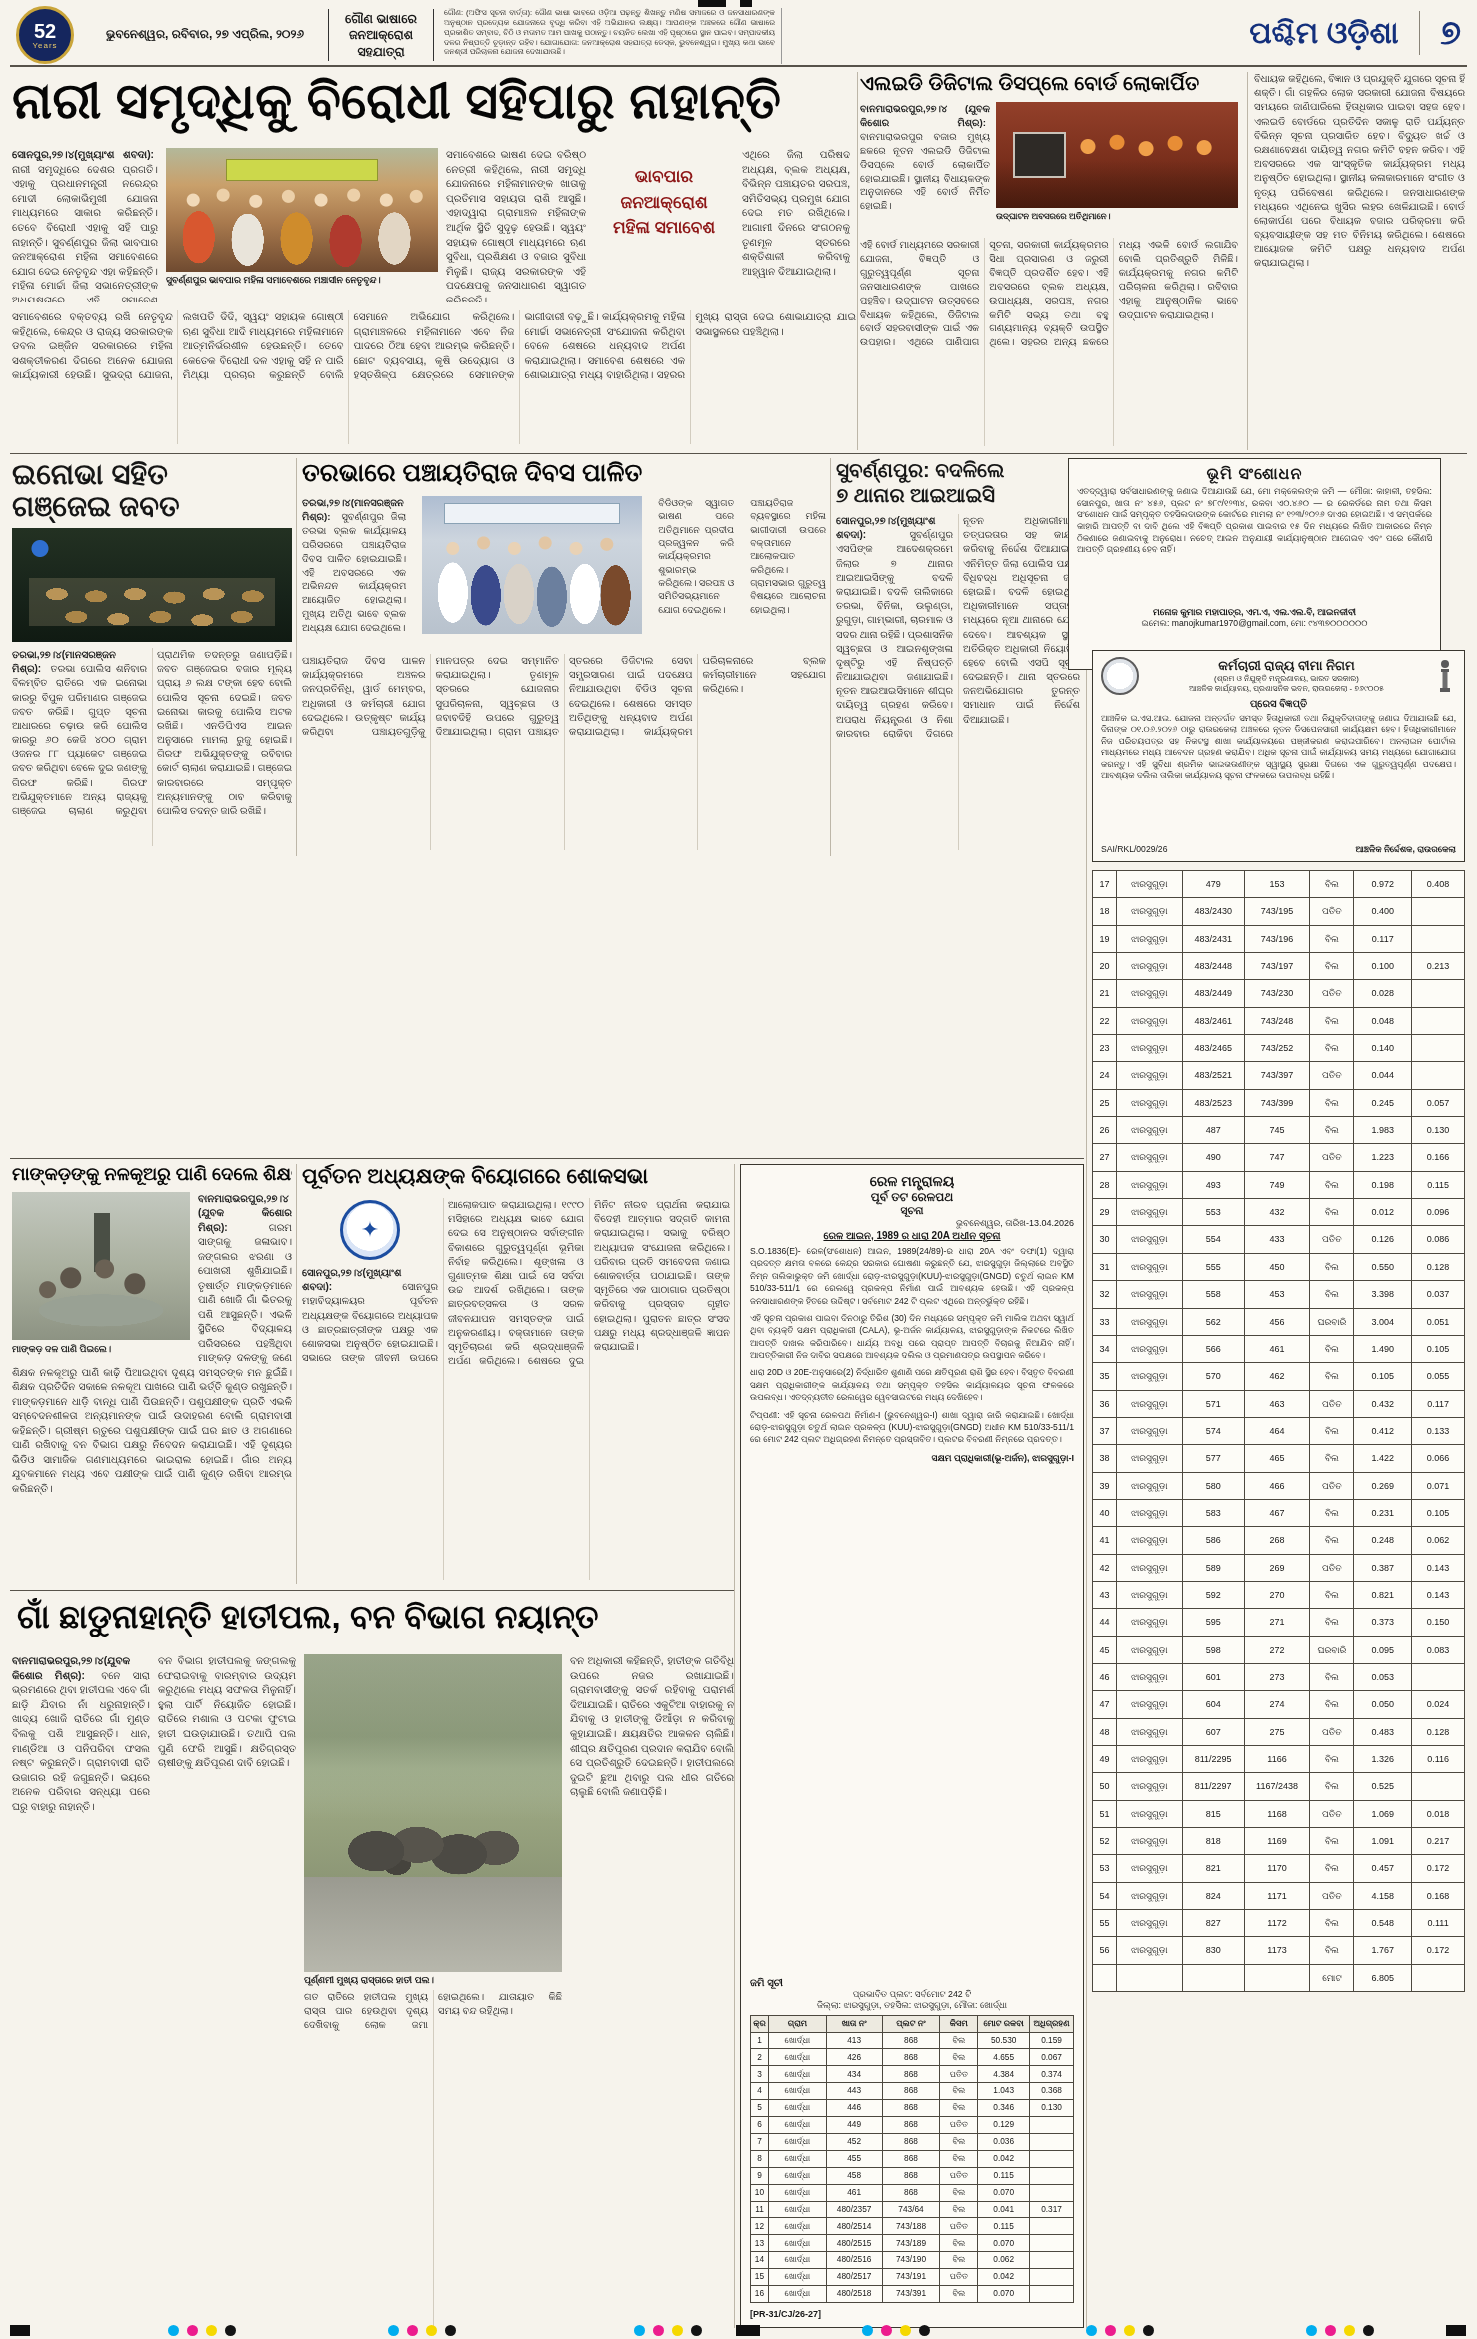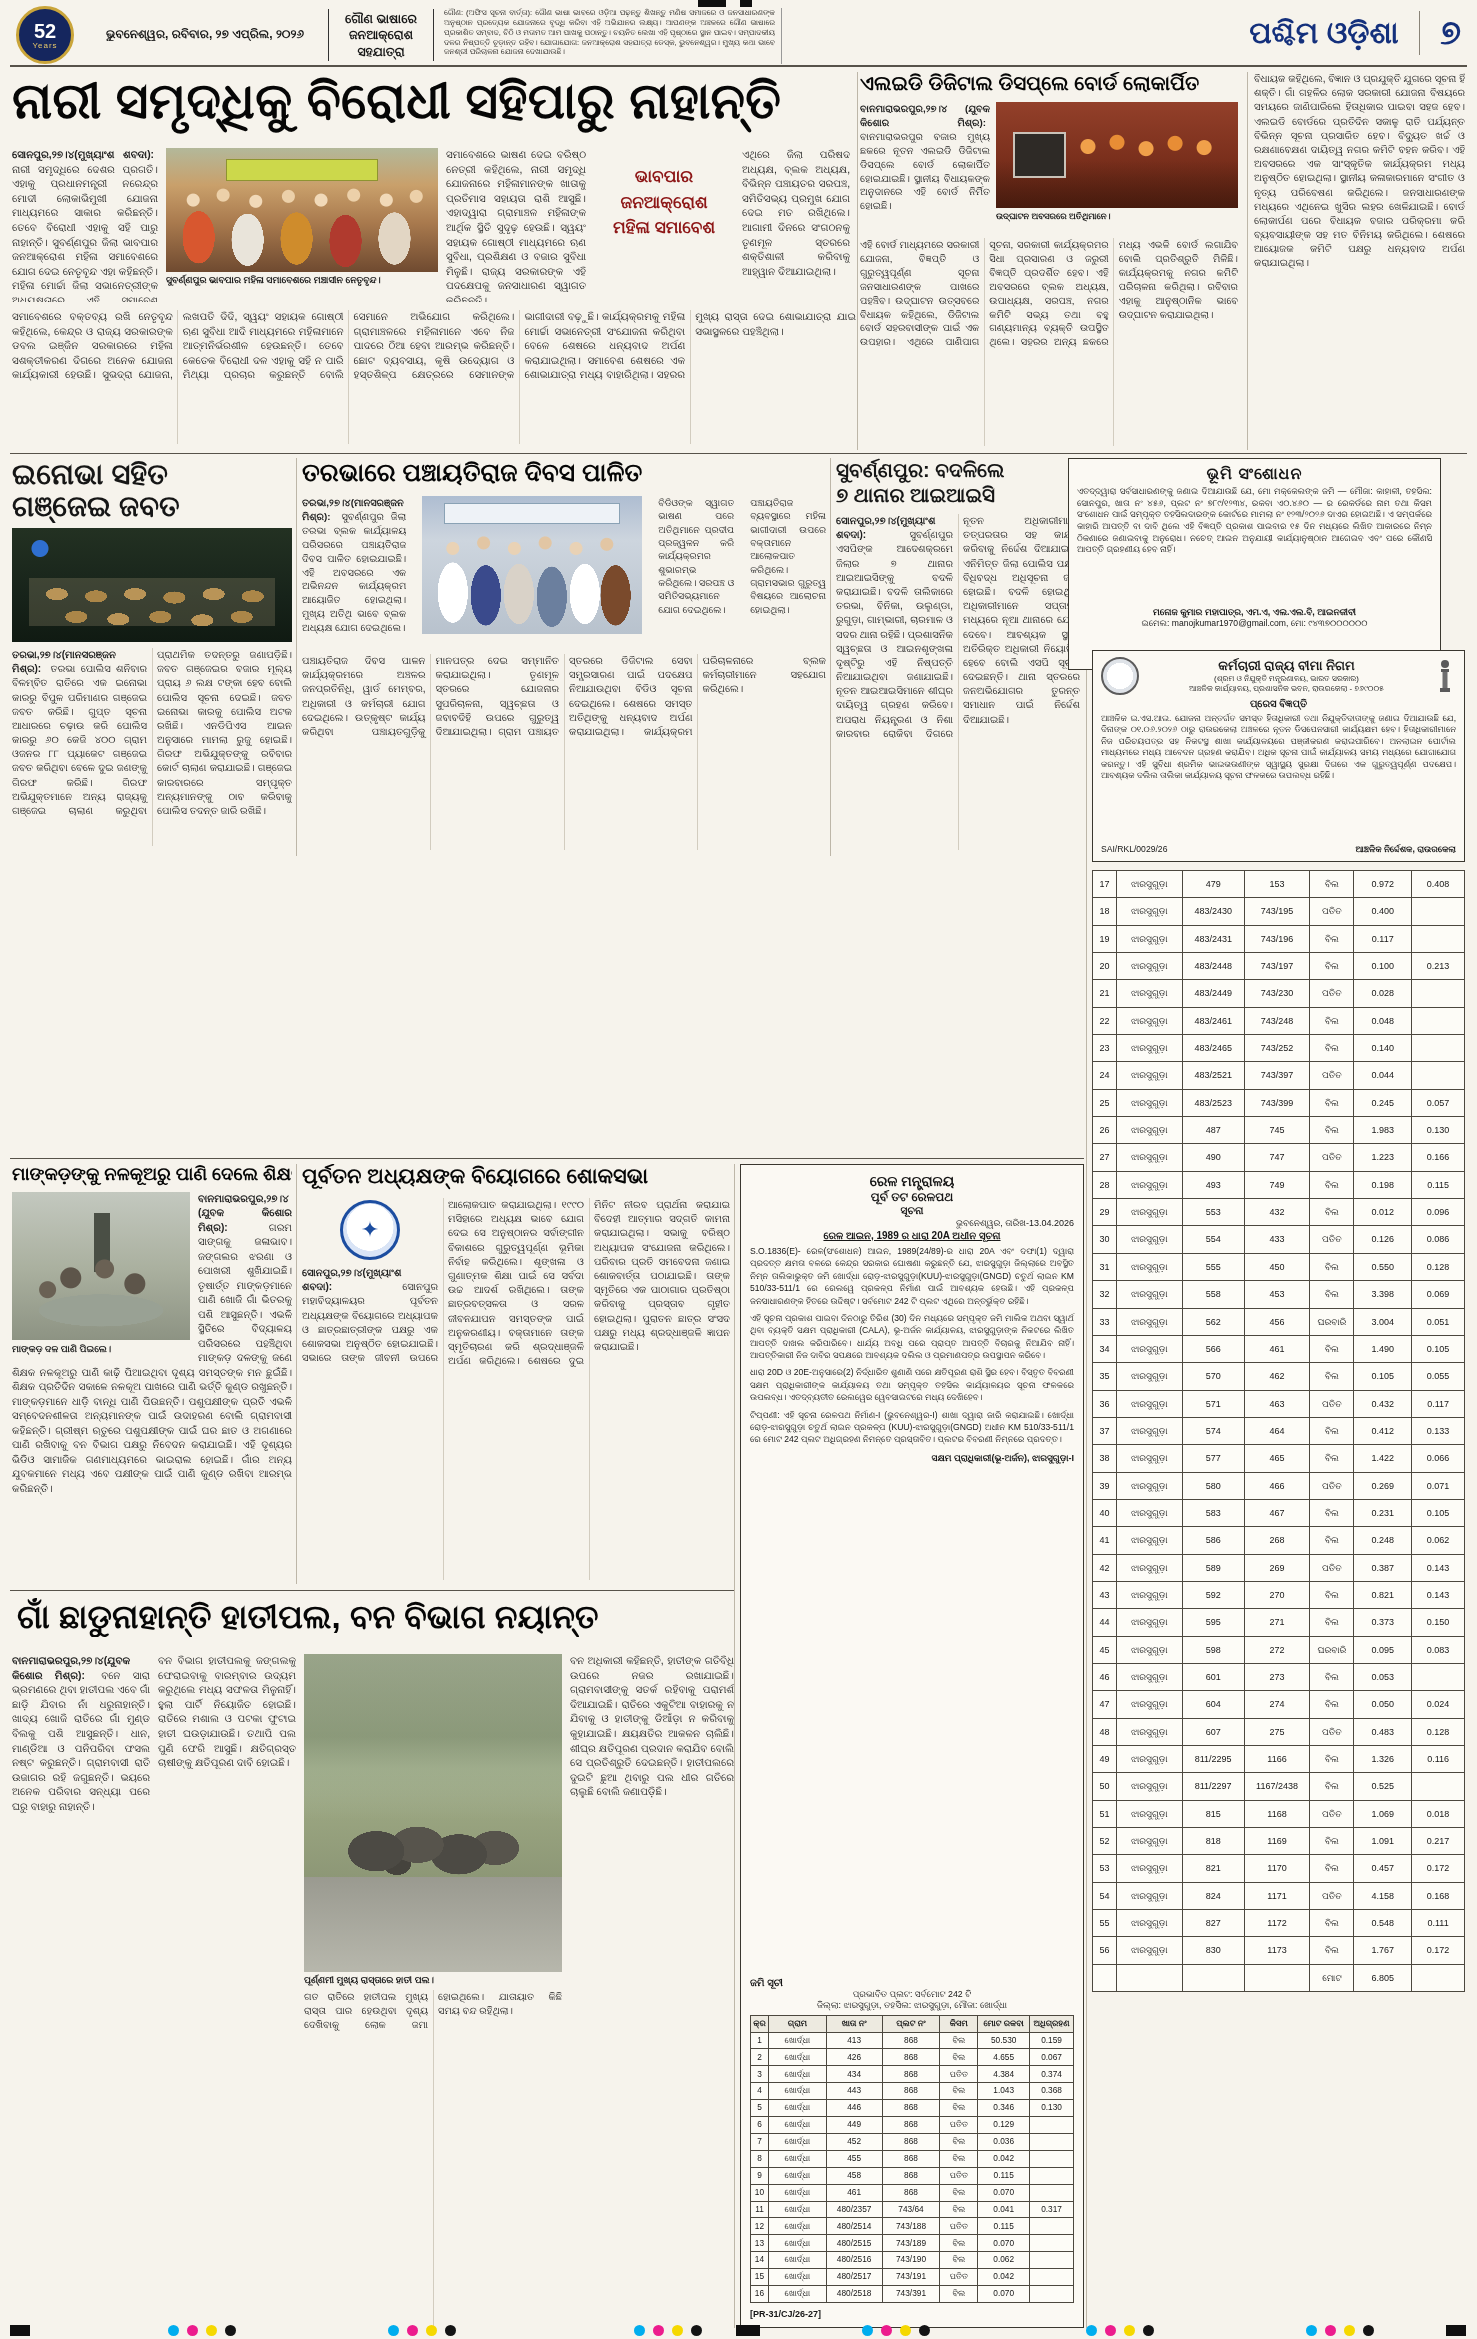--- a/index.html
+++ b/index.html
@@ -507,21 +507,21 @@
         <div class="tcell">0.128</div>
       </div>
 
       <div class="trow">
         <div class="tcell">32</div>
         <div class="tcell">ଝାରସୁଗୁଡ଼ା</div>
         <div class="tcell">558</div>
         <div class="tcell">453</div>
         <div class="tcell">ବିଲ</div>
         <div class="tcell">3.398</div>
-        <div class="tcell">0.069</div>
+        <div class="tcell">0.037</div>
       </div>
 
       <div class="trow">
         <div class="tcell">33</div>
         <div class="tcell">ଝାରସୁଗୁଡ଼ା</div>
         <div class="tcell">562</div>
         <div class="tcell">456</div>
         <div class="tcell">ଘରବାରି</div>
         <div class="tcell">3.004</div>
         <div class="tcell">0.051</div>

